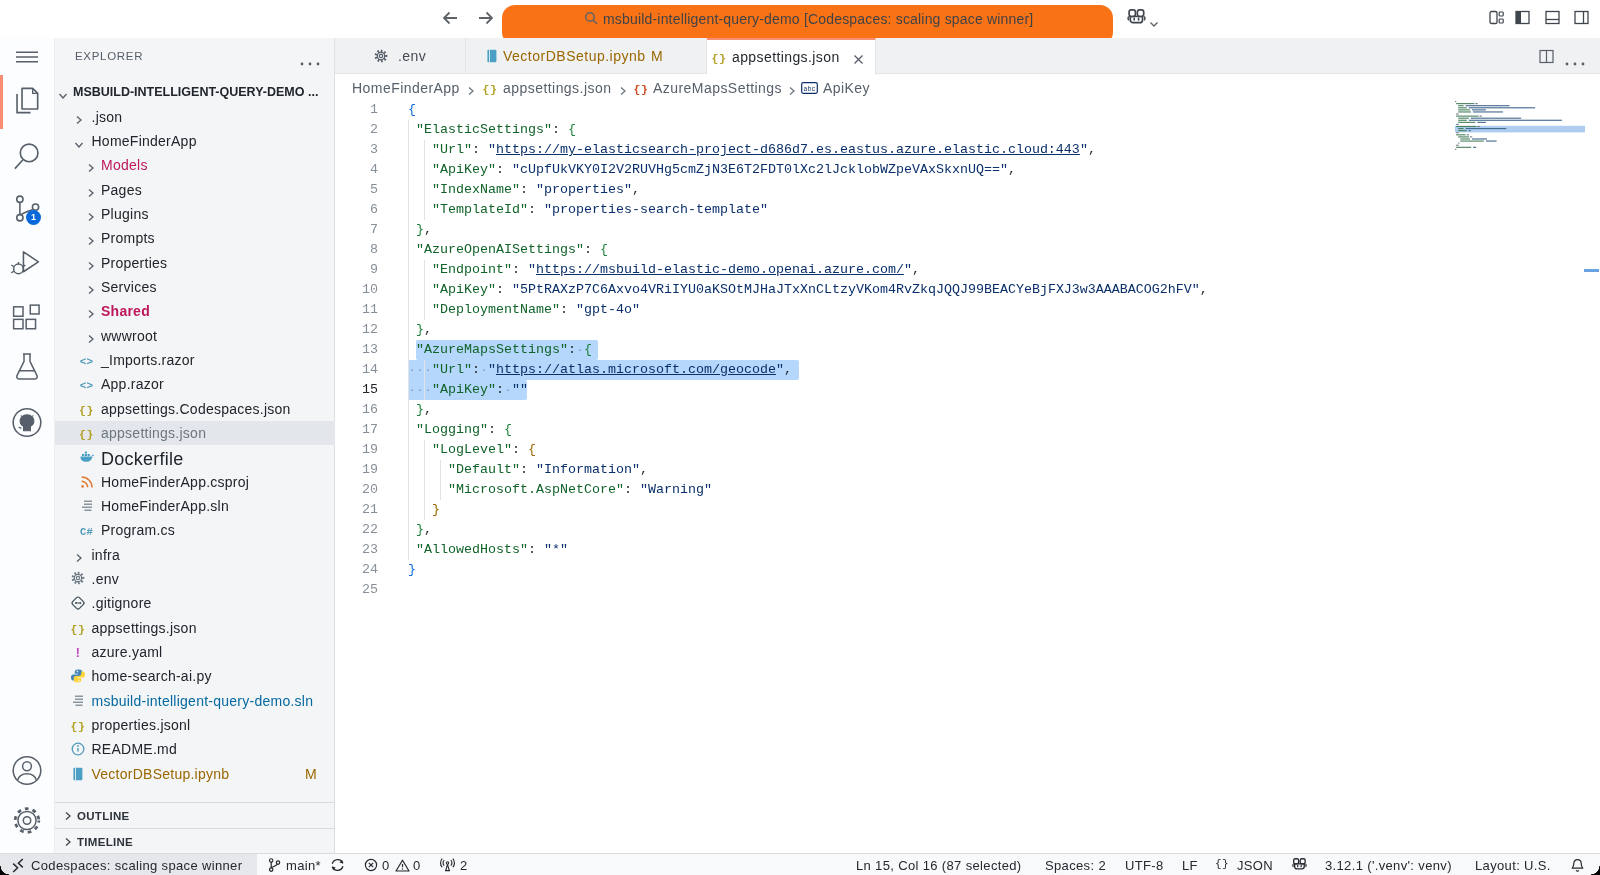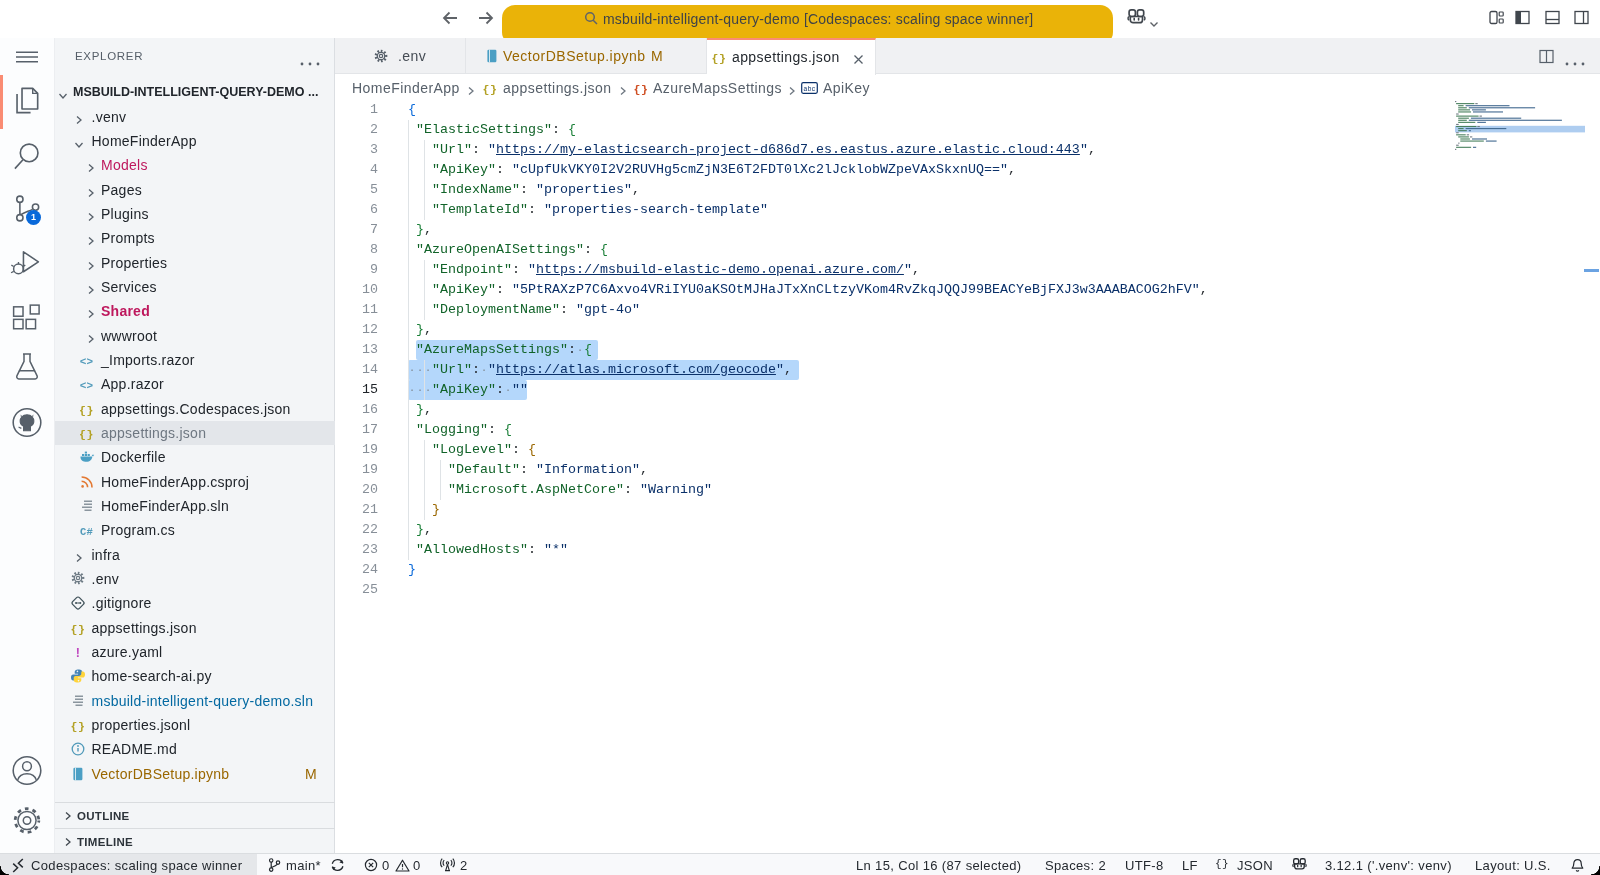--- a/index.html
+++ b/index.html
@@ -1,20 +1,20 @@
 <!DOCTYPE html>
 <html><head>
 <meta charset="utf-8">
 <style>
 * { margin:0; padding:0; box-sizing:border-box; }
 html,body { width:1600px; height:875px; overflow:hidden; }
 body { font-family:"Liberation Sans", sans-serif; position:relative; background:#fff; }
 .abs { position:absolute; }
 #titlebar { position:absolute; left:0; top:0; width:1600px; height:38px; background:#fff; }
-#urlpill { position:absolute; left:502px; top:5px; width:611px; height:40px; background:#eab308; border-radius:13px; }
+#urlpill { position:absolute; left:502px; top:5px; width:611px; height:40px; background:#f97316; border-radius:13px; }
 #urltext { position:absolute; left:101px; top:5.5px; font-size:14px; color:#3f4348; letter-spacing:0.18px; white-space:nowrap; }
 #activitybar { position:absolute; left:0; top:38px; width:55px; height:815px; background:#fcfdfe; border-right:1px solid #eceef1; }
 #actindicator { position:absolute; left:0; top:37px; width:3px; height:54px; background:#fa8c73; }
 .aicon { position:absolute; left:50%; transform:translateX(-50%); }
 #scmbadge { position:absolute; left:26px; top:172px; width:15px; height:15px; background:#0969da; border-radius:50%; color:#fff; font-size:9px; line-height:15px; text-align:center; font-weight:bold; z-index:2;}
 #sidebar { position:absolute; left:55px; top:38px; width:280px; height:815px; background:#f3f5f7; border-right:1px solid #dbdee2; }
 #sbtitle { position:absolute; left:20px; top:12px; font-size:11.5px; letter-spacing:0.7px; color:#555e68; }
 #sbdots { position:absolute; left:244px; top:15px; }
 .sect { position:absolute; left:0; width:280px; height:26px; border-top:1px solid #d9dcdf; font-weight:bold; font-size:11.5px; color:#2c333a; }
 .sect .lbl { position:absolute; left:22px; top:7px; letter-spacing:0.3px; }
@@ -176,21 +176,21 @@
   <div style="position:absolute;left:0;top:42.3px;width:280px;height:24.4px;font-size:14px;letter-spacing:0.25px;">
       <span style="position:absolute;left:3px;top:7px;"><svg width="10" height="9" viewBox="0 0 10 9" style="">
           <path d="M1.5 3 L5 7 L8.5 3" stroke="#57606a" stroke-width="1.3" fill="none"></path>
         </svg></span>
       <span style="position:absolute;left:18px;top:4px;white-space:nowrap;color:#20252b;font-weight:bold;letter-spacing:0px;font-size:12.5px;top:5px;">MSBUILD-INTELLIGENT-QUERY-DEMO ...</span>
     </div>
 <div style="position:absolute;left:0;top:66.6px;width:280px;height:24.4px;font-size:14px;letter-spacing:0.25px;">
       <span style="position:absolute;left:19px;top:7px;"><svg width="9" height="10" viewBox="0 0 9 10" style="">
           <path d="M3 1.5 L7 5 L3 8.5" stroke="#57606a" stroke-width="1.3" fill="none"></path>
         </svg></span>
-      <span style="position:absolute;left:36.5px;top:4px;white-space:nowrap;color:#20252b;font-weight:normal;letter-spacing:0.25px;">.venv</span>
+      <span style="position:absolute;left:36.5px;top:4px;white-space:nowrap;color:#20252b;font-weight:normal;letter-spacing:0.25px;">.json</span>
     </div>
 <div style="position:absolute;left:0;top:91.0px;width:280px;height:24.4px;font-size:14px;letter-spacing:0.25px;">
       <span style="position:absolute;left:19px;top:7px;"><svg width="10" height="9" viewBox="0 0 10 9" style="">
           <path d="M1.5 3 L5 7 L8.5 3" stroke="#57606a" stroke-width="1.3" fill="none"></path>
         </svg></span>
       <span style="position:absolute;left:36.5px;top:4px;white-space:nowrap;color:#20252b;font-weight:normal;letter-spacing:0.25px;">HomeFinderApp</span>
     </div>
 <div style="position:absolute;left:0;top:115.3px;width:280px;height:24.4px;font-size:14px;letter-spacing:0.25px;">
       <span style="position:absolute;left:31px;top:7px;"><svg width="9" height="10" viewBox="0 0 9 10" style="">
           <path d="M3 1.5 L7 5 L3 8.5" stroke="#57606a" stroke-width="1.3" fill="none"></path>
@@ -249,21 +249,21 @@
     </div>
 <div style="position:absolute;left:0;top:358.6px;width:280px;height:24.4px;font-size:14px;letter-spacing:0.25px;">
       <span style="position:absolute;left:23.5px;top:4px;width:16px;text-align:center;"><span style="font-family:'Liberation Mono',monospace;font-weight:bold;font-size:11.5px;color:#b3a125;letter-spacing:0.5px;">{}</span></span>
       <span style="position:absolute;left:46px;top:4px;white-space:nowrap;color:#20252b;font-weight:normal;letter-spacing:0.25px;">appsettings.Codespaces.json</span>
     </div>
 <div style="position:absolute;left:0;top:382.9px;width:280px;height:24.4px;background:#e3e6ea;"></div>
 <div style="position:absolute;left:0;top:382.9px;width:280px;height:24.4px;font-size:14px;letter-spacing:0.25px;">
       <span style="position:absolute;left:23.5px;top:4px;width:16px;text-align:center;"><span style="font-family:'Liberation Mono',monospace;font-weight:bold;font-size:11.5px;color:#b3a125;letter-spacing:0.5px;">{}</span></span>
       <span style="position:absolute;left:46px;top:4px;white-space:nowrap;color:#6e7781;font-weight:normal;letter-spacing:0.25px;">appsettings.json</span>
     </div>
-<div style="position:absolute;left:0;top:407.2px;width:280px;height:24.4px;font-size:14px;letter-spacing:0.25px;">
+<div style="position:absolute;left:0;top:407.2px;width:280px;height:24.4px;font-size:18px;letter-spacing:0.25px;">
       <span style="position:absolute;left:23.5px;top:4px;width:16px;text-align:center;"><svg width="16" height="16" viewBox="0 0 16 16" style="">
           <path d="M1.5 7.5 h11.8 c0 3 -2.6 5.3 -6 5.3 c-3.1 0 -5.8 -1.6 -5.8 -4.6 z" fill="#4b9fc4"></path>
 <rect x="3" y="5" width="2.2" height="2" fill="#4b9fc4"></rect>
           <rect x="5.8" y="5" width="2.2" height="2" fill="#4b9fc4"></rect>
           <rect x="5.8" y="2.6" width="2.2" height="1.9" fill="#4b9fc4"></rect>
           <rect x="8.6" y="5" width="2.2" height="2" fill="#4b9fc4"></rect>
 <path d="M12.7 6.2 c0.8-0.6 2-0.5 2.6-0.1 -0.5 0.3 -1 0.6 -1.2 1.4" fill="#4b9fc4"></path>
         </svg></span>
       <span style="position:absolute;left:46px;top:4px;white-space:nowrap;color:#20252b;font-weight:normal;letter-spacing:0.25px;">Dockerfile</span>
     </div>

